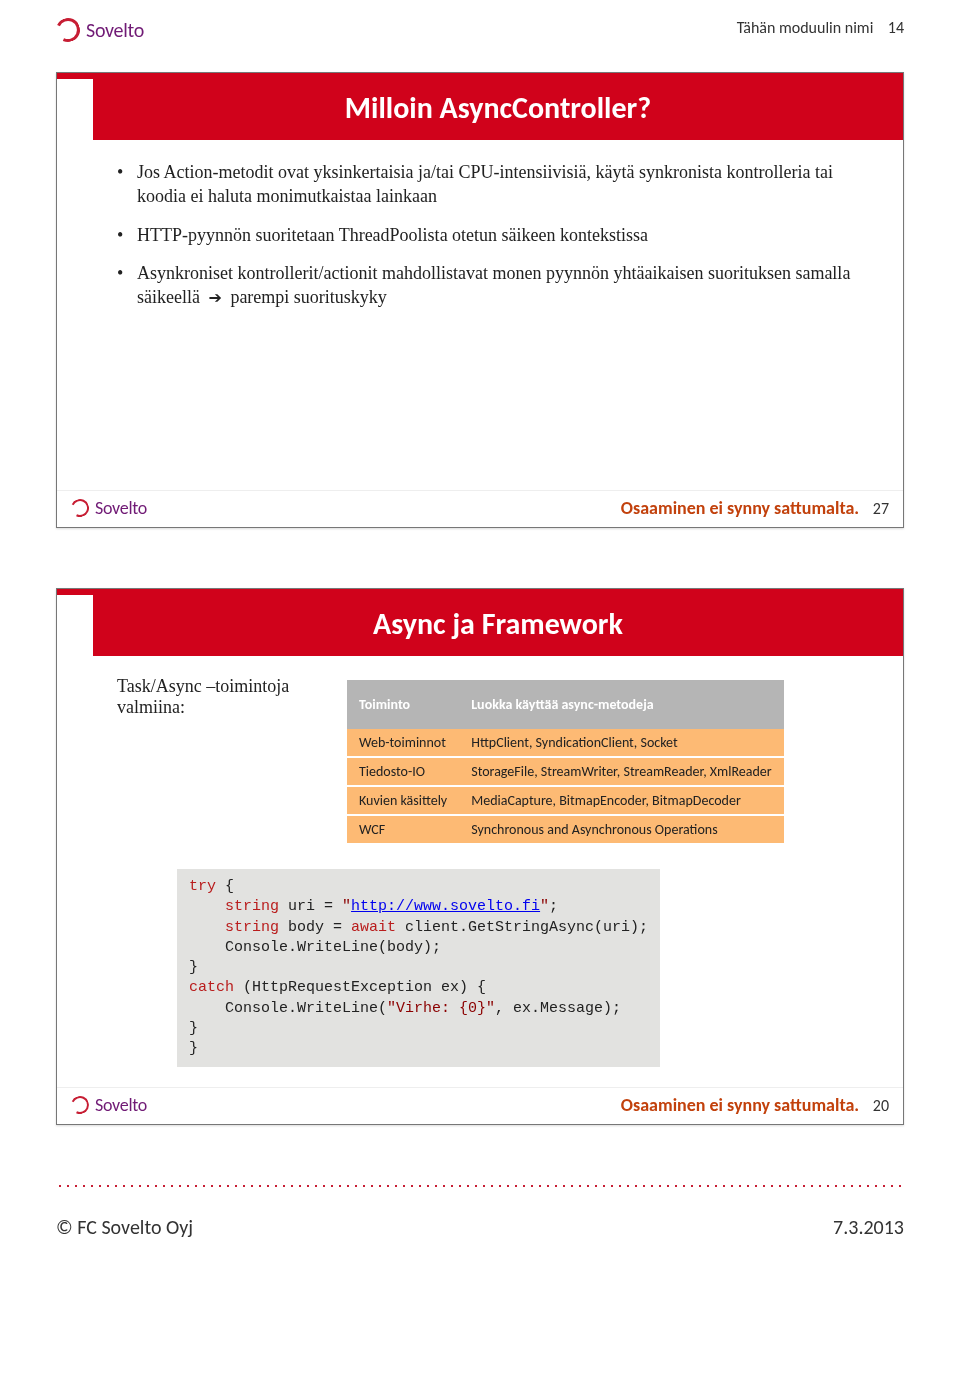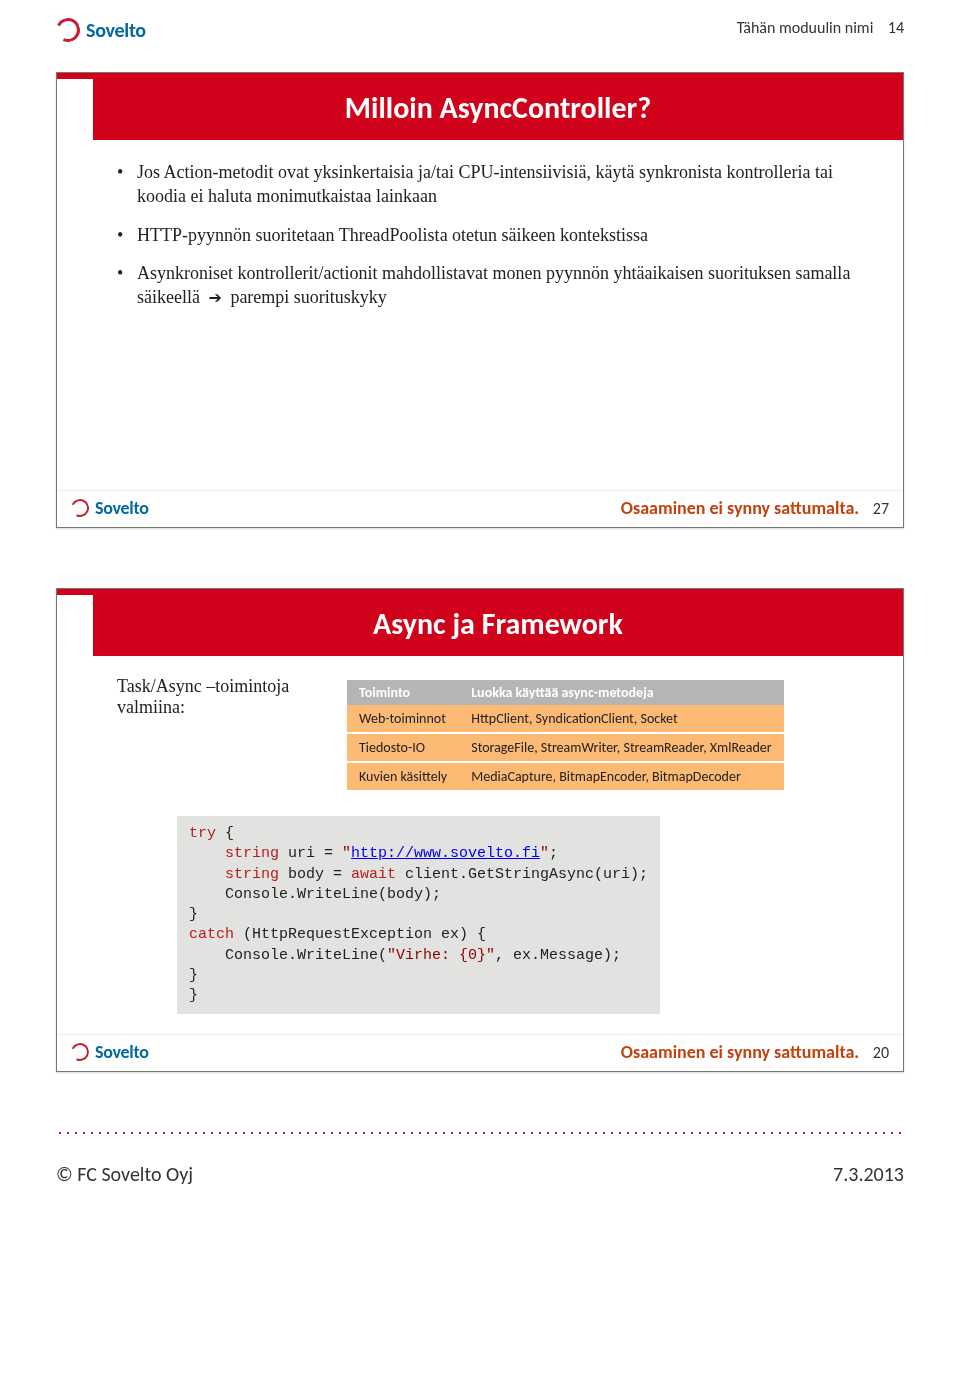--- a/index.html
+++ b/index.html
@@ -29,22 +29,22 @@
   .logo-mark {
     display: inline-block;
     width: 18px;
     height: 18px;
     border: 3px solid #c71e34;
     border-radius: 50%;
     transform: rotate(-20deg);
     border-left-color: transparent;
   }
   .logo-text {
-    font-weight: 700;
-    color: #0369a1;
+    font-weight: 400;
+    color: #701a75;
     font-size: 20px;
     letter-spacing: -0.3px;
     text-align: right;
   }
   .slide {
     border: 1px solid #777;
     box-shadow: 0 1px 2px rgba(0,0,0,0.15);
     margin-bottom: 60px;
     background: #fff;
     overflow: hidden;
@@ -124,21 +124,21 @@
   .async-table {
     border-collapse: collapse;
     font-size: 14px;
     margin-top: 4px;
   }
   .async-table th {
     background: #b5b5b5;
     color: #fff;
     font-weight: 600;
     text-align: left;
-    padding: 4px 12px;
+    padding: 16px 12px;
   }
   .async-table td {
     background: #fdba74;
     padding: 5px 12px;
     border-bottom: 2px solid #fff;
     vertical-align: top;
   }
   .codebox {
     background: #e2e2e0;
     font-family: Consolas, "Courier New", monospace;
@@ -234,20 +234,24 @@
               <td>HttpClient, SyndicationClient, Socket</td>
             </tr>
             <tr>
               <td>Tiedosto-IO</td>
               <td>StorageFile, StreamWriter, StreamReader, XmlReader</td>
             </tr>
             <tr>
               <td>Kuvien käsittely</td>
               <td>MediaCapture, BitmapEncoder, BitmapDecoder</td>
             </tr>
+            <tr>
+              <td>WCF</td>
+              <td>Synchronous and Asynchronous Operations</td>
+            </tr>
           </tbody>
             </table>
         </div>
 
         <div class="codebox"><span class="kw">try</span><span> {</span>
 <span class="kw">    string</span><span> uri = </span><span class="str">"</span><span class="lnk">http://www.sovelto.fi</span><span class="str">"</span><span>;</span>
 <span class="kw">    string</span><span> body = </span><span class="kw">await</span><span> client.GetStringAsync(uri);</span>
 <span>    Console.WriteLine(body);</span>
 <span>}</span>
 <span class="kw">catch</span><span> (HttpRequestException ex) {</span>

